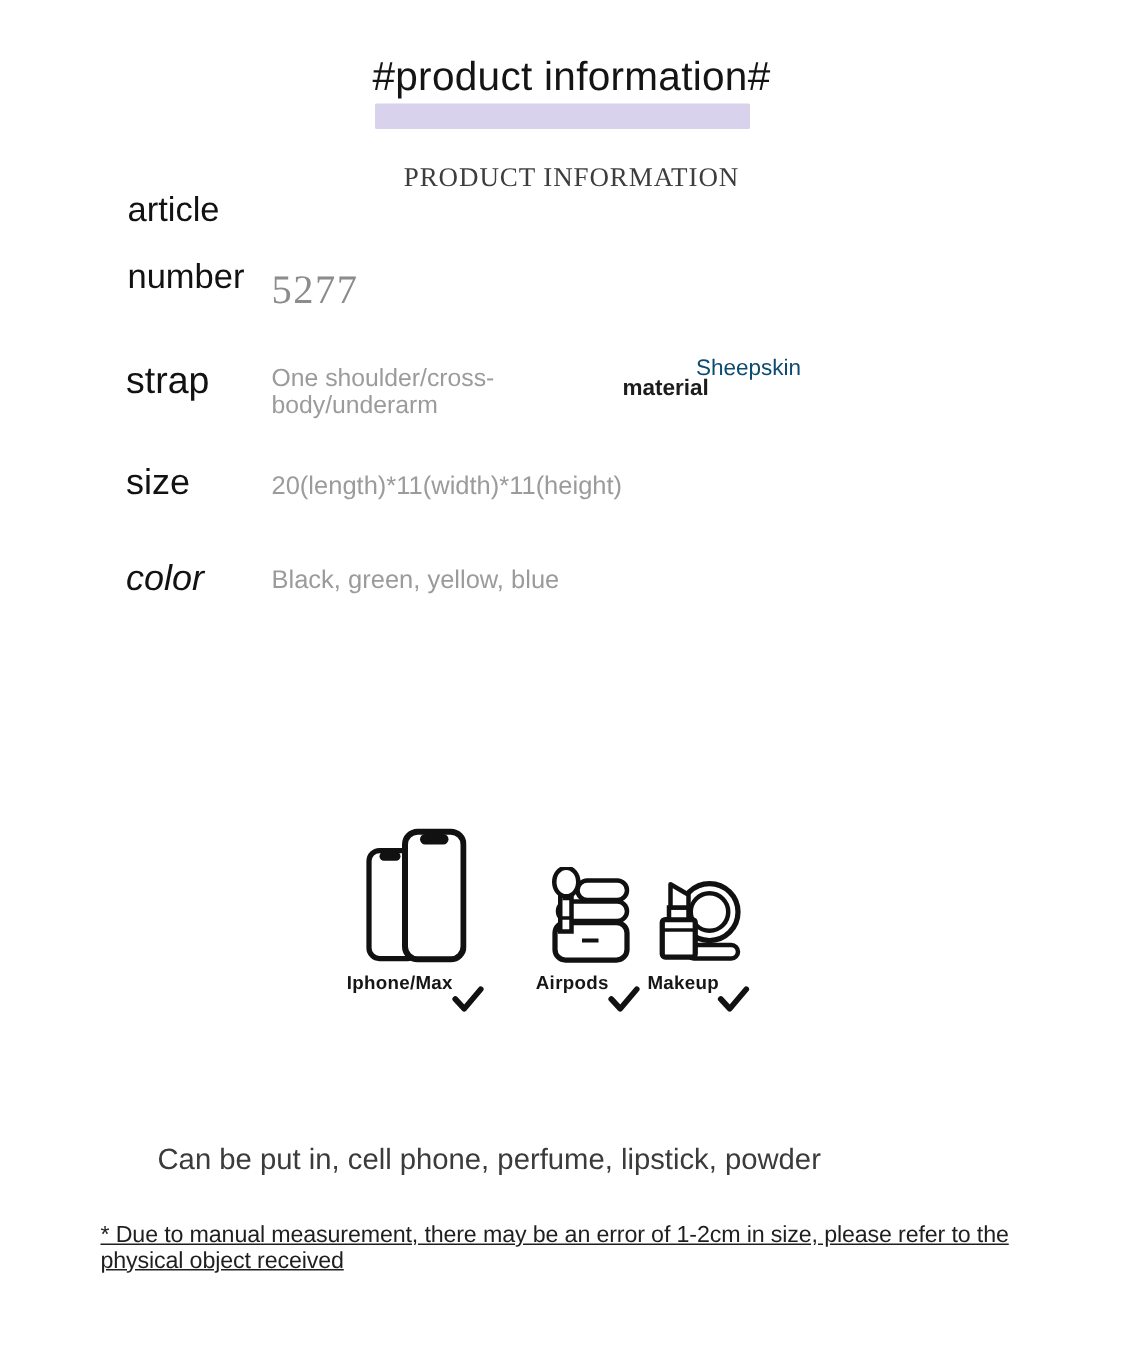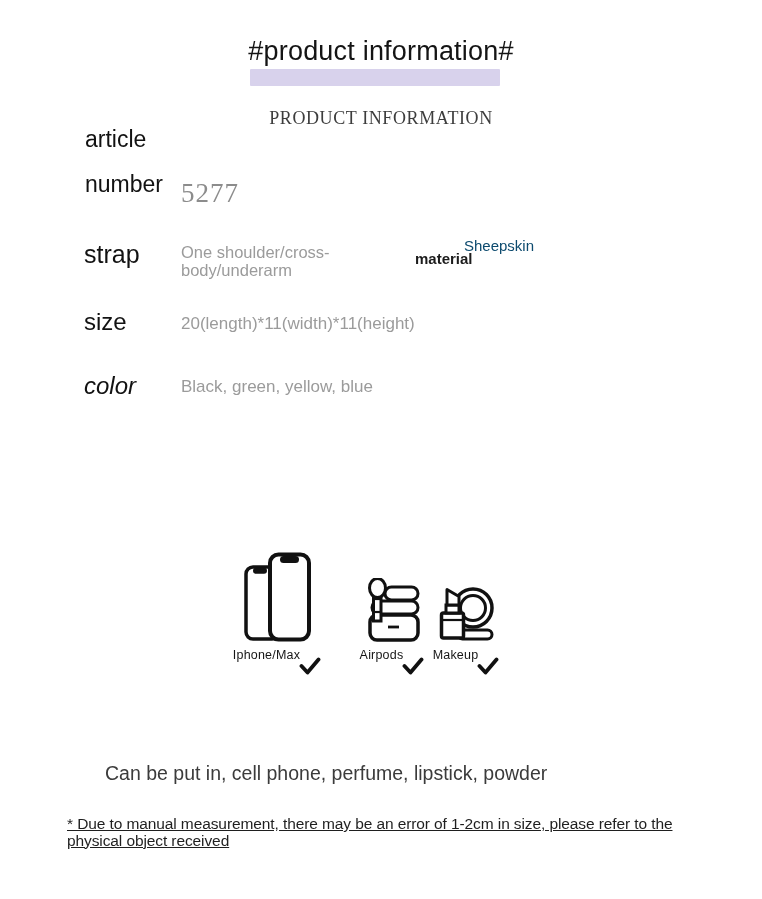--- a/index.html
+++ b/index.html
@@ -43,21 +43,21 @@
   .lbl-color { left:84px; top:372px; font-size:24px;font-style:italic; }
   .val-color { position:absolute; left:181px; top:377px; font-size:17px; color:#9b9b9b; }
   
   .cap-item { position:absolute; top:552px; width:100px; text-align:center; }
   .cap-phone   { left:227px; }
   .cap-airpods { left:342px;text-align:right; }
   .cap-makeup  { left:416px; }
   .cap-icon { height:90px; display:flex; align-items:flex-end; justify-content:center; }
   .cap-label-row {
     margin-top:6px; display:flex; align-items:flex-start; justify-content:center;
-    font-weight:400; font-size:12.5px; color:#161616; letter-spacing:0.2px;
+    font-weight:700; font-size:12.5px; color:#161616; letter-spacing:0.2px;
   }
   .check-icon { margin:9px 0 0 -1px; flex:0 0 auto; }
   
   .capacity-note { position:absolute; left:105px; top:762px; font-size:19.5px; color:#3b3b3b; }
   .disclaimer {
     position:absolute; left:67px; top:816px; width:640px;
     font-size:15.5px; line-height:16.5px; color:#1f1f1f; letter-spacing:-0.1px;text-decoration:underline;
   }
 </style>
 </head>

